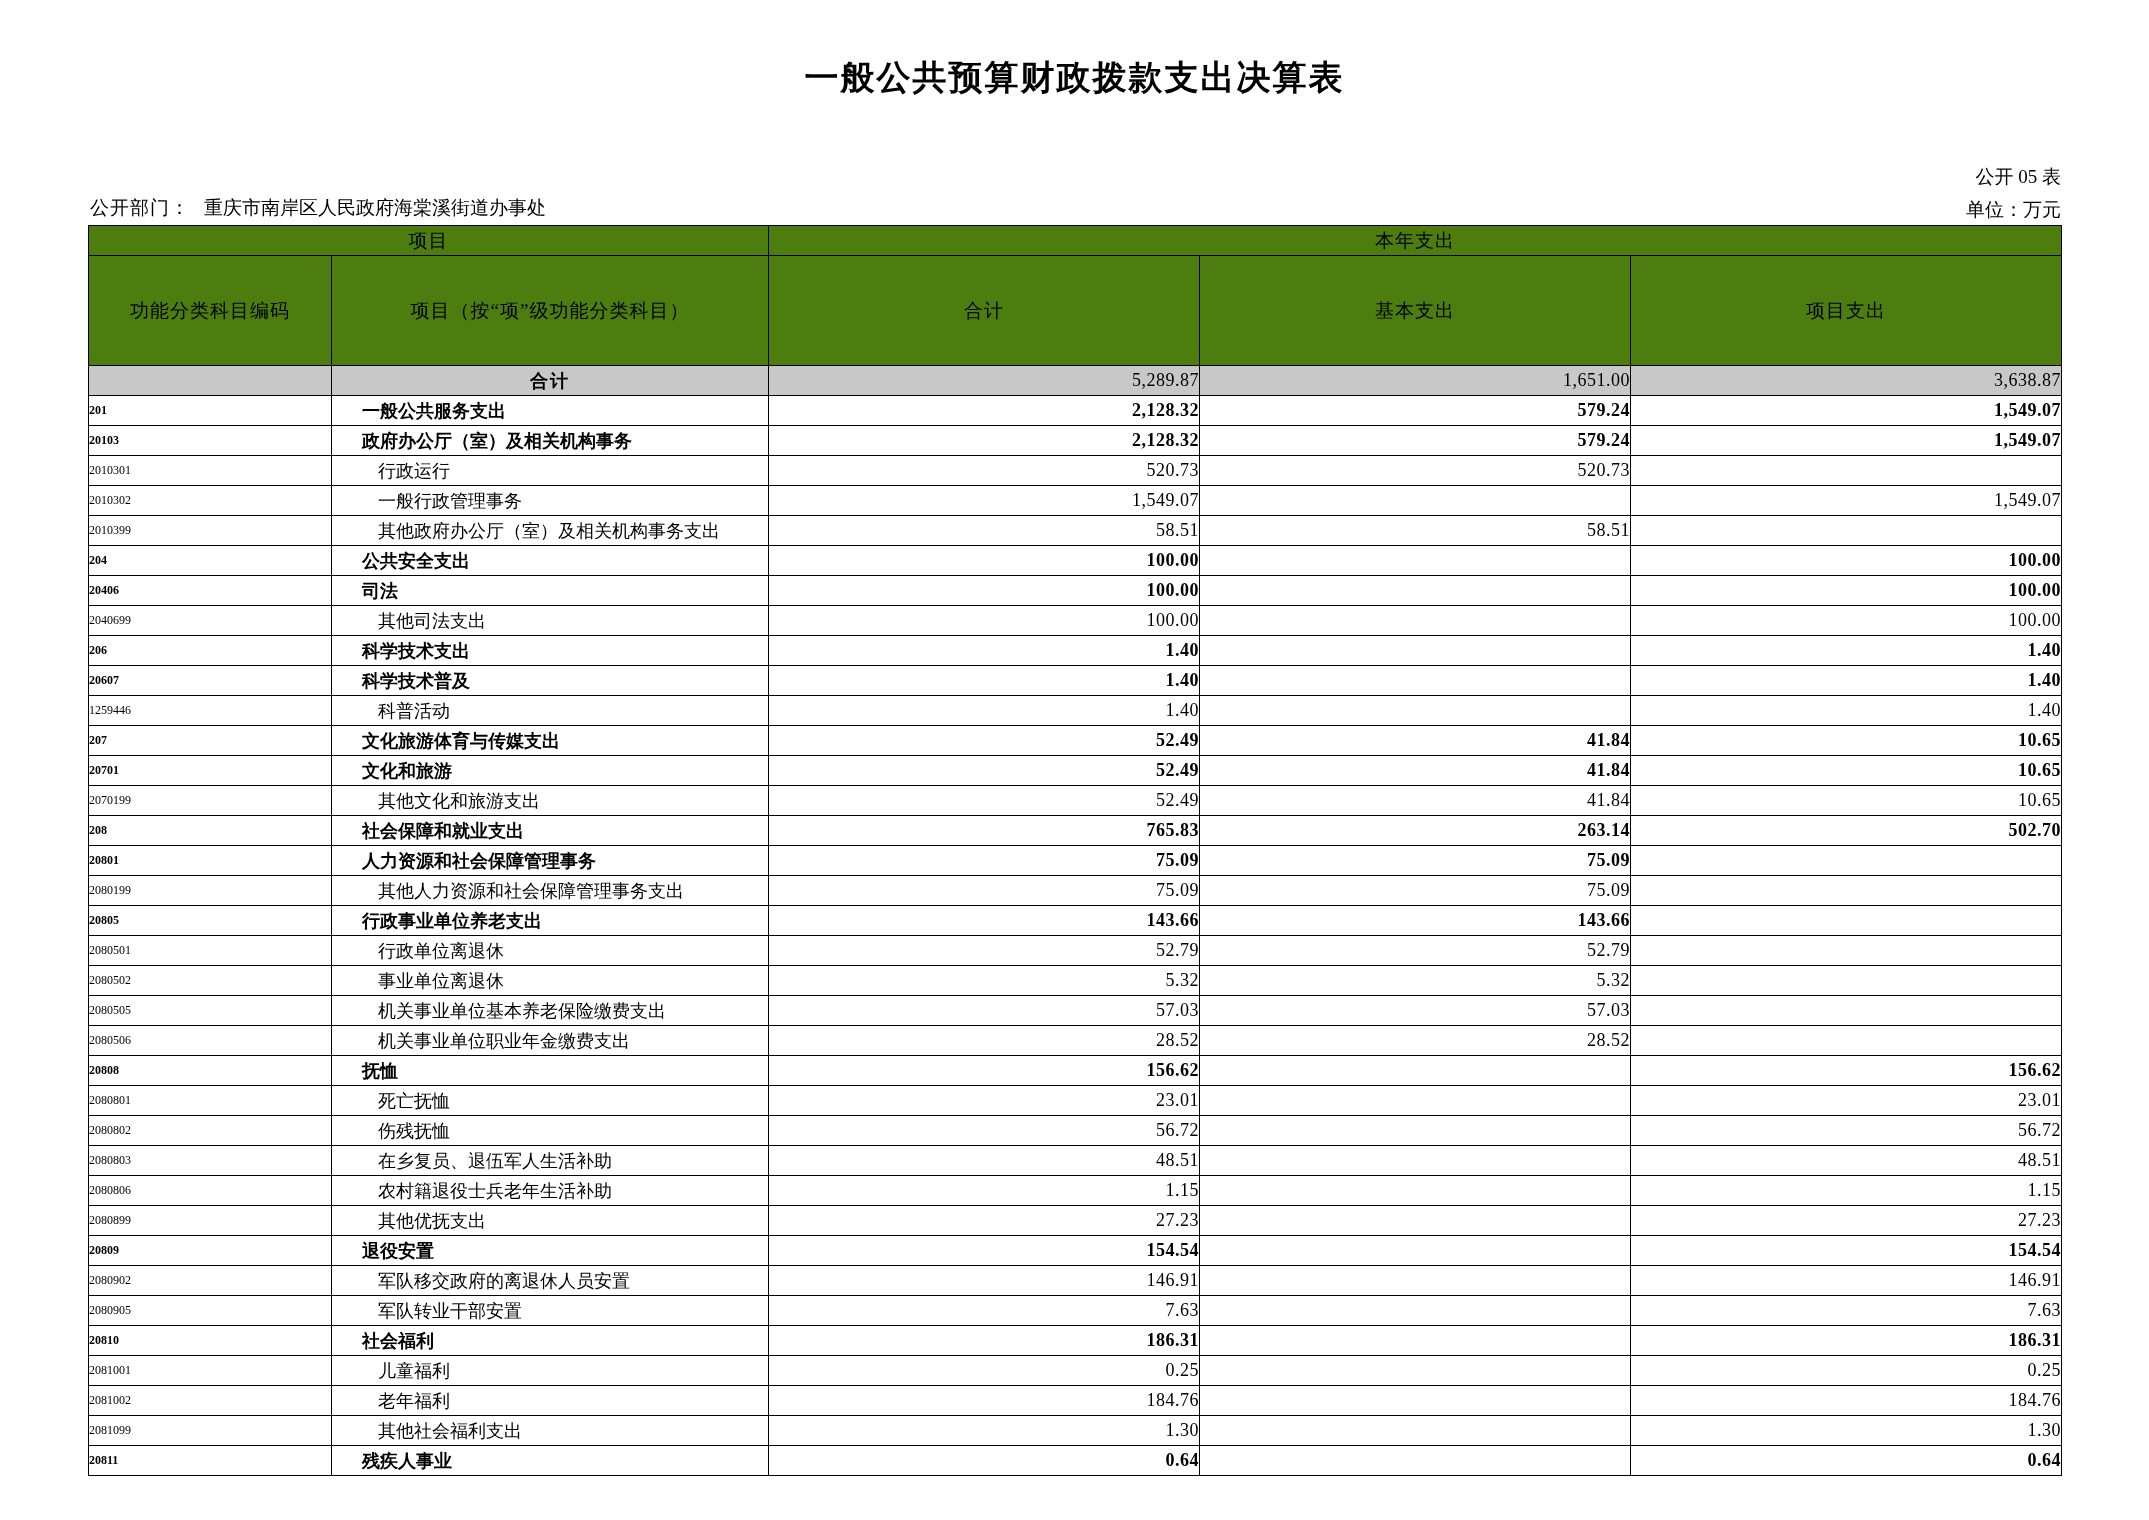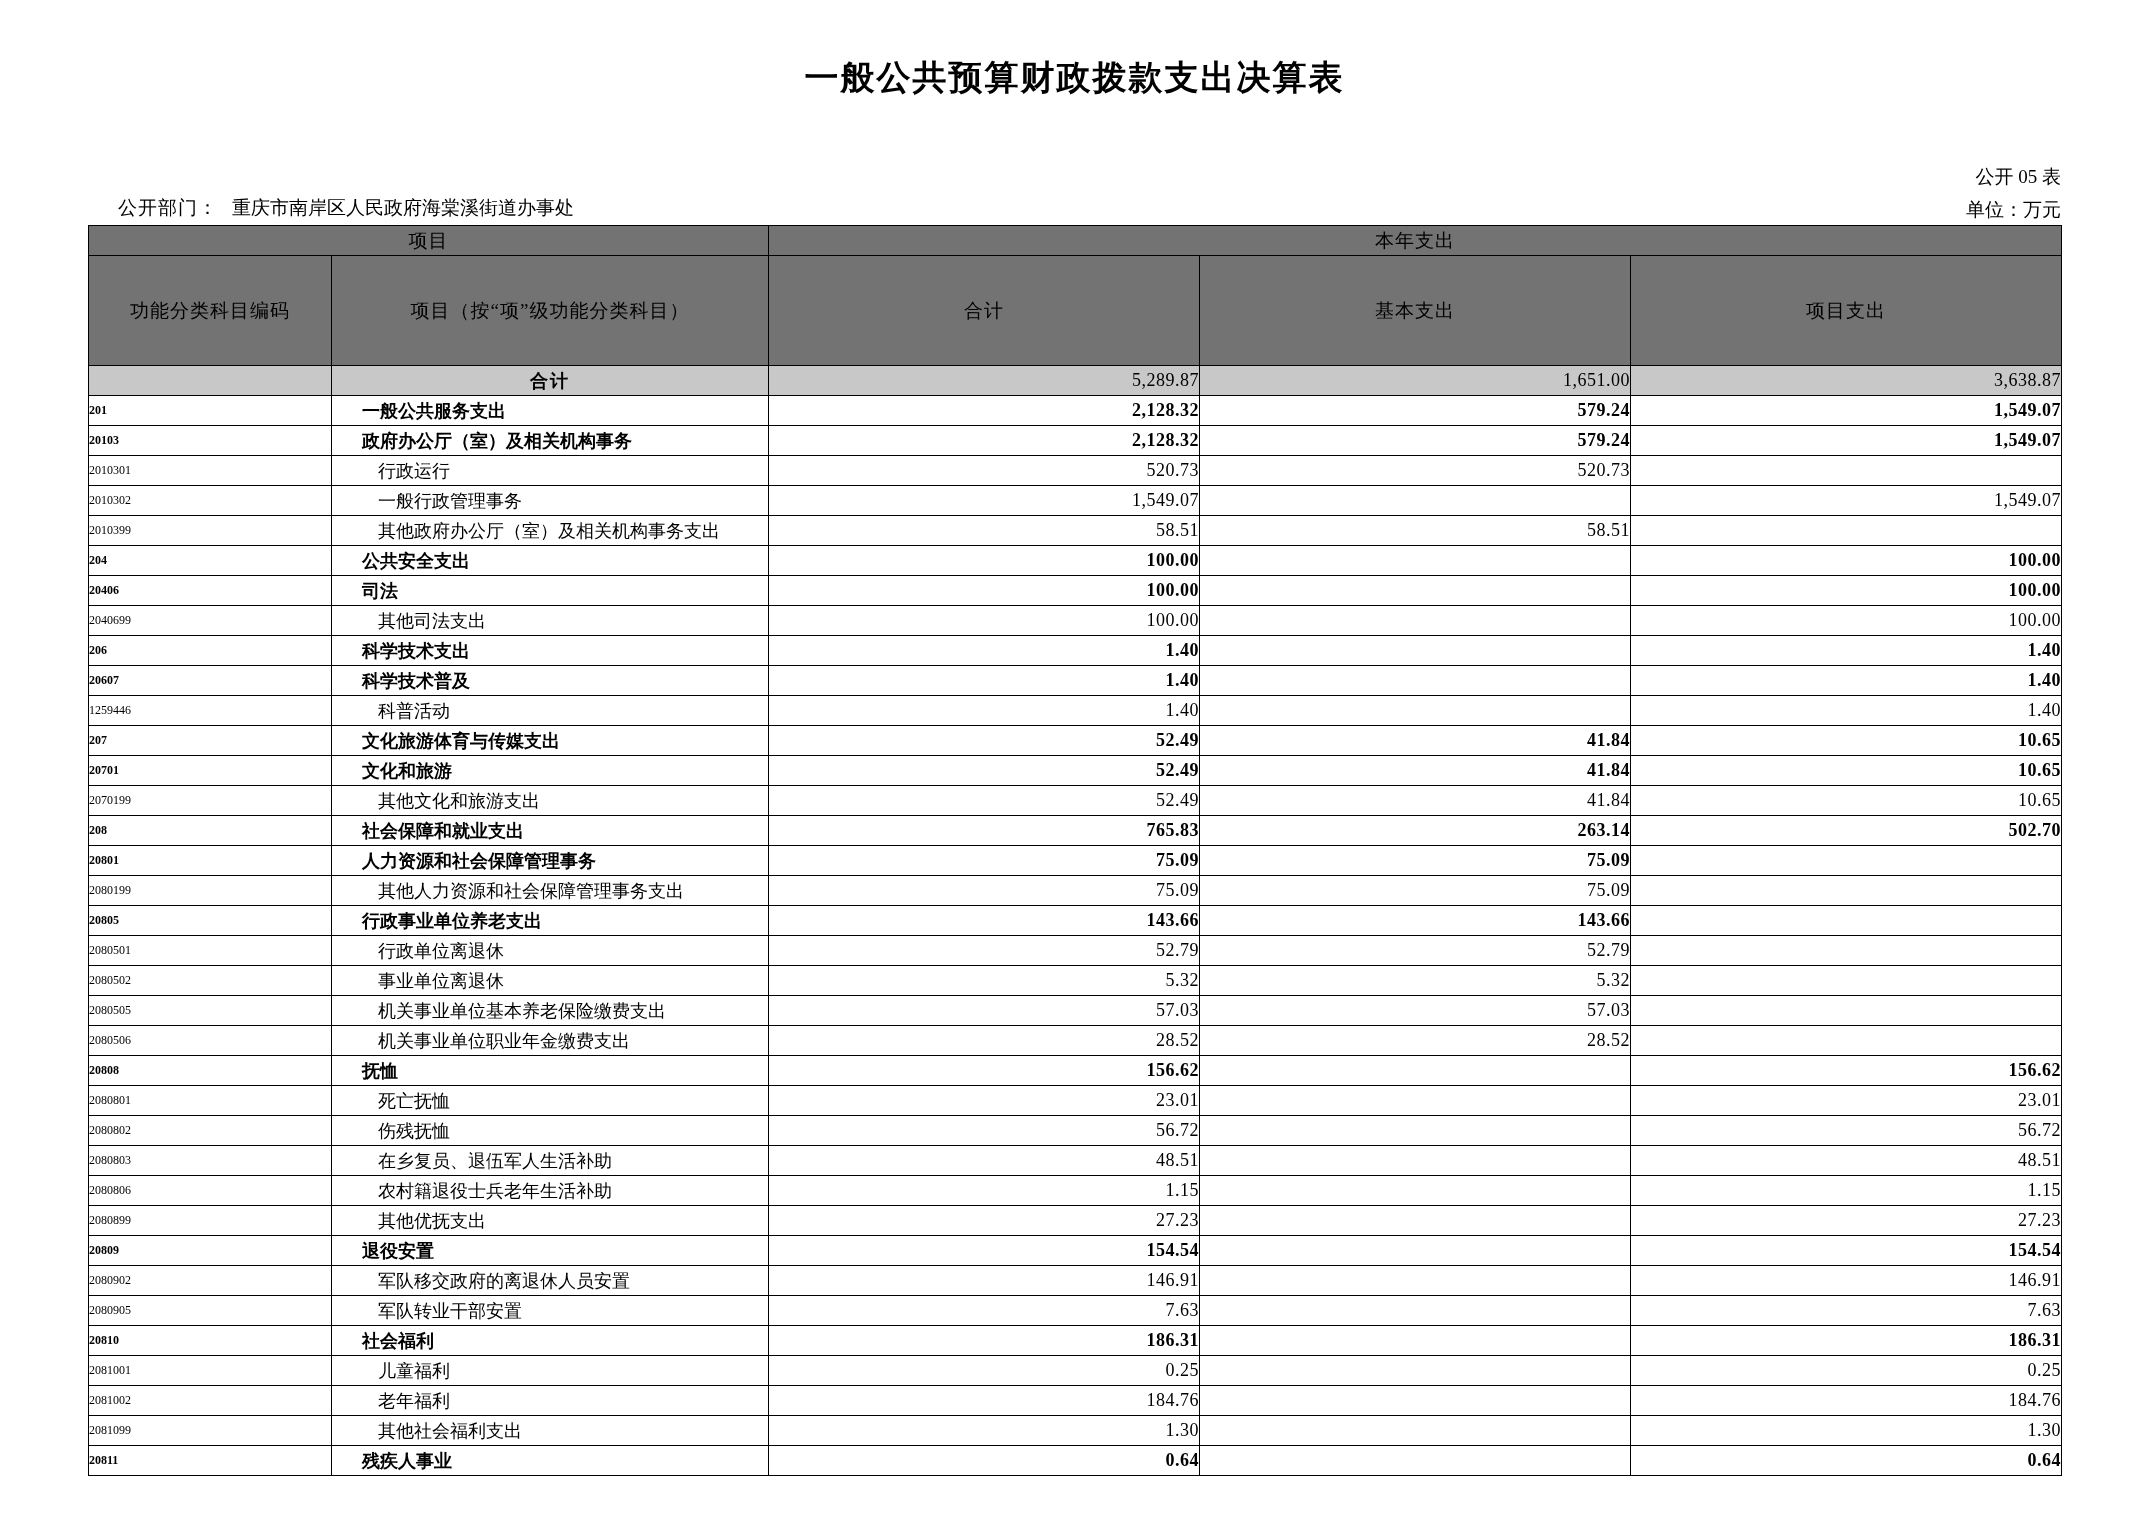--- a/index.html
+++ b/index.html
@@ -38,41 +38,40 @@
     line-height: 1.75;
   }
   .meta-left {
     position: absolute;
     left: 90px;
     top: 140px;
     font-size: 19px;
   }
   .meta-left .label {
     letter-spacing: 1px;
-    margin-left: 28px;
   }
   .meta-left .value {
     margin-left: 14px;
   }
   table.budget {
     position: absolute;
     left: 88px;
     top: 170px;
     width: 1973px;
     border-collapse: collapse;
     table-layout: fixed;
     font-size: 18px;
   }
   table.budget td, table.budget th {
     border: 1px solid #000000;
     padding: 0;
     vertical-align: middle;
   }
   .hdr {
-    background: #737373;
+    background: #4d7c0f;
     text-align: center;
     font-weight: normal;
     font-size: 19px;
     letter-spacing: 1px;
     margin-left: 42px;
   }
   .hdr-top {
     height: 30px;
   }
   .hdr-main {

